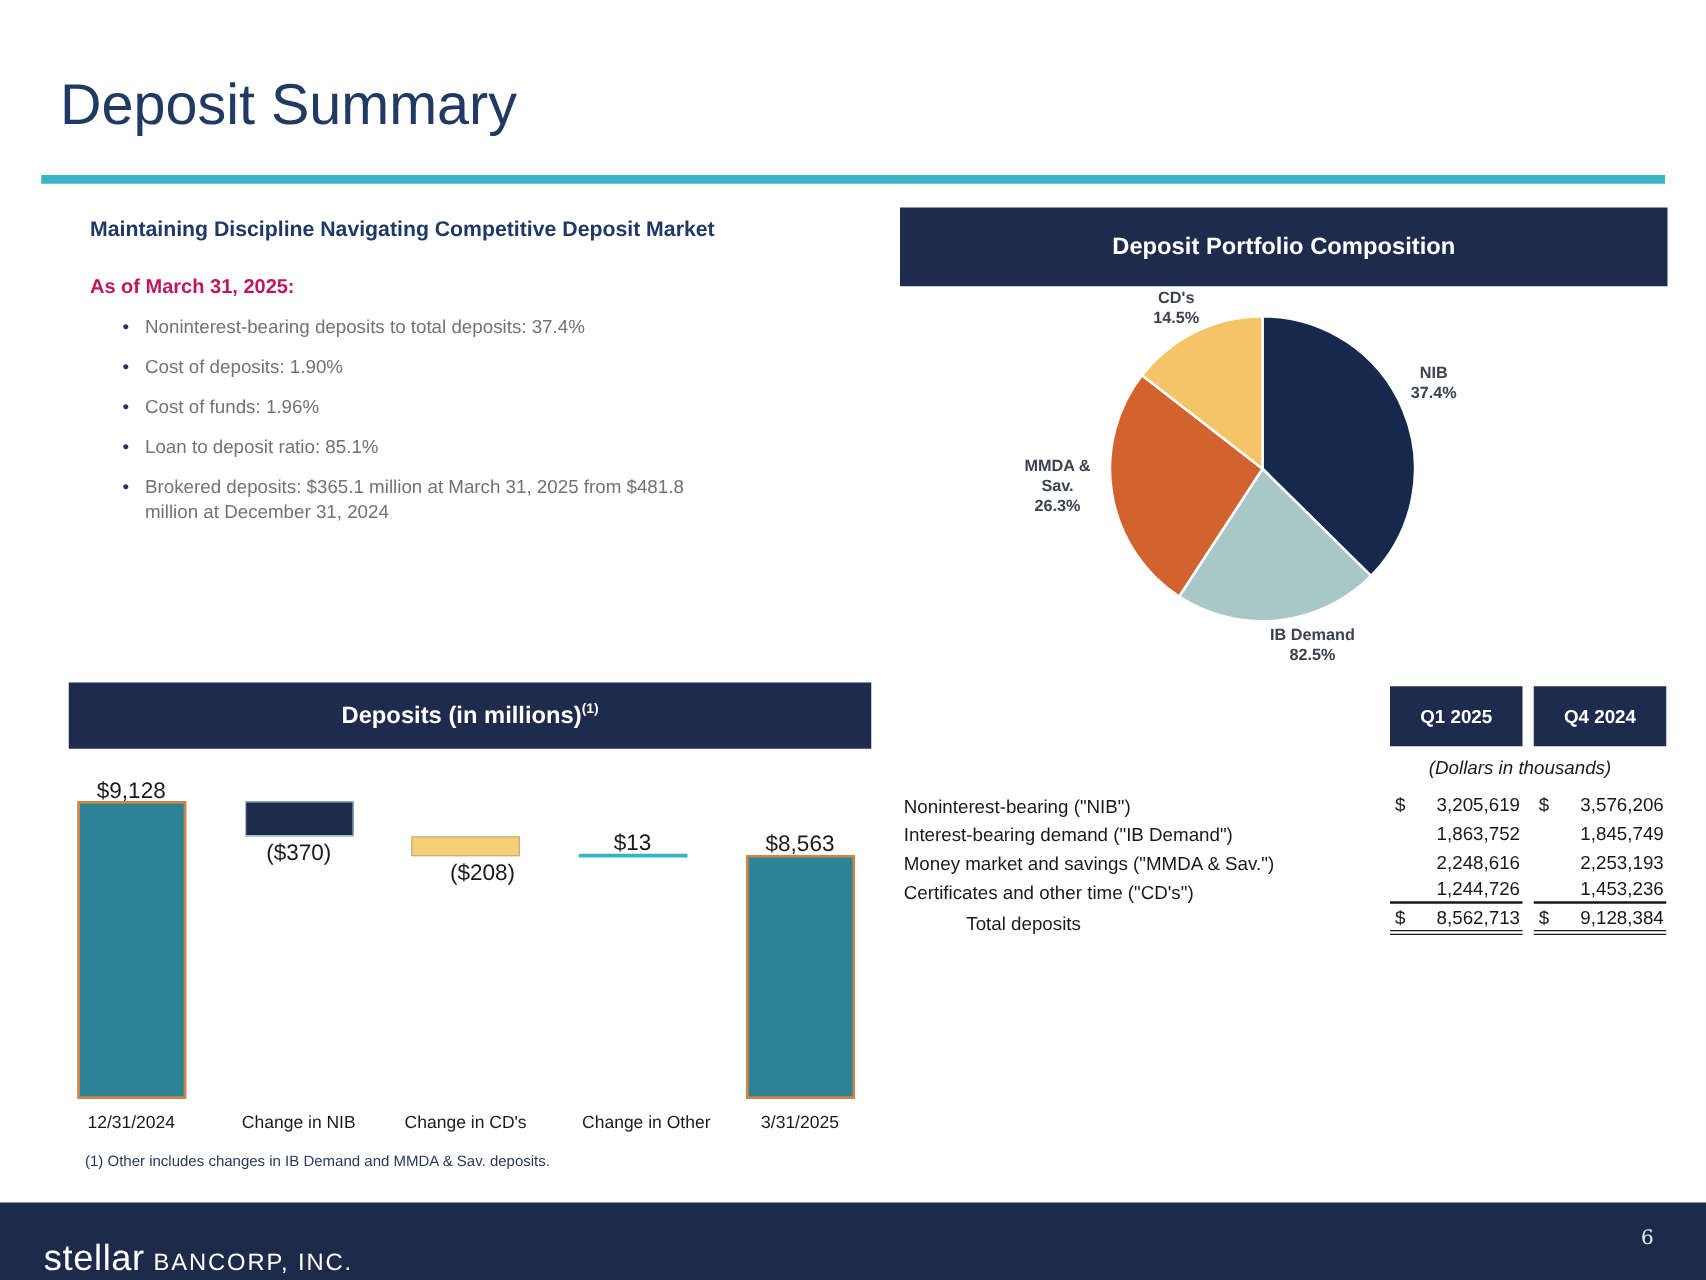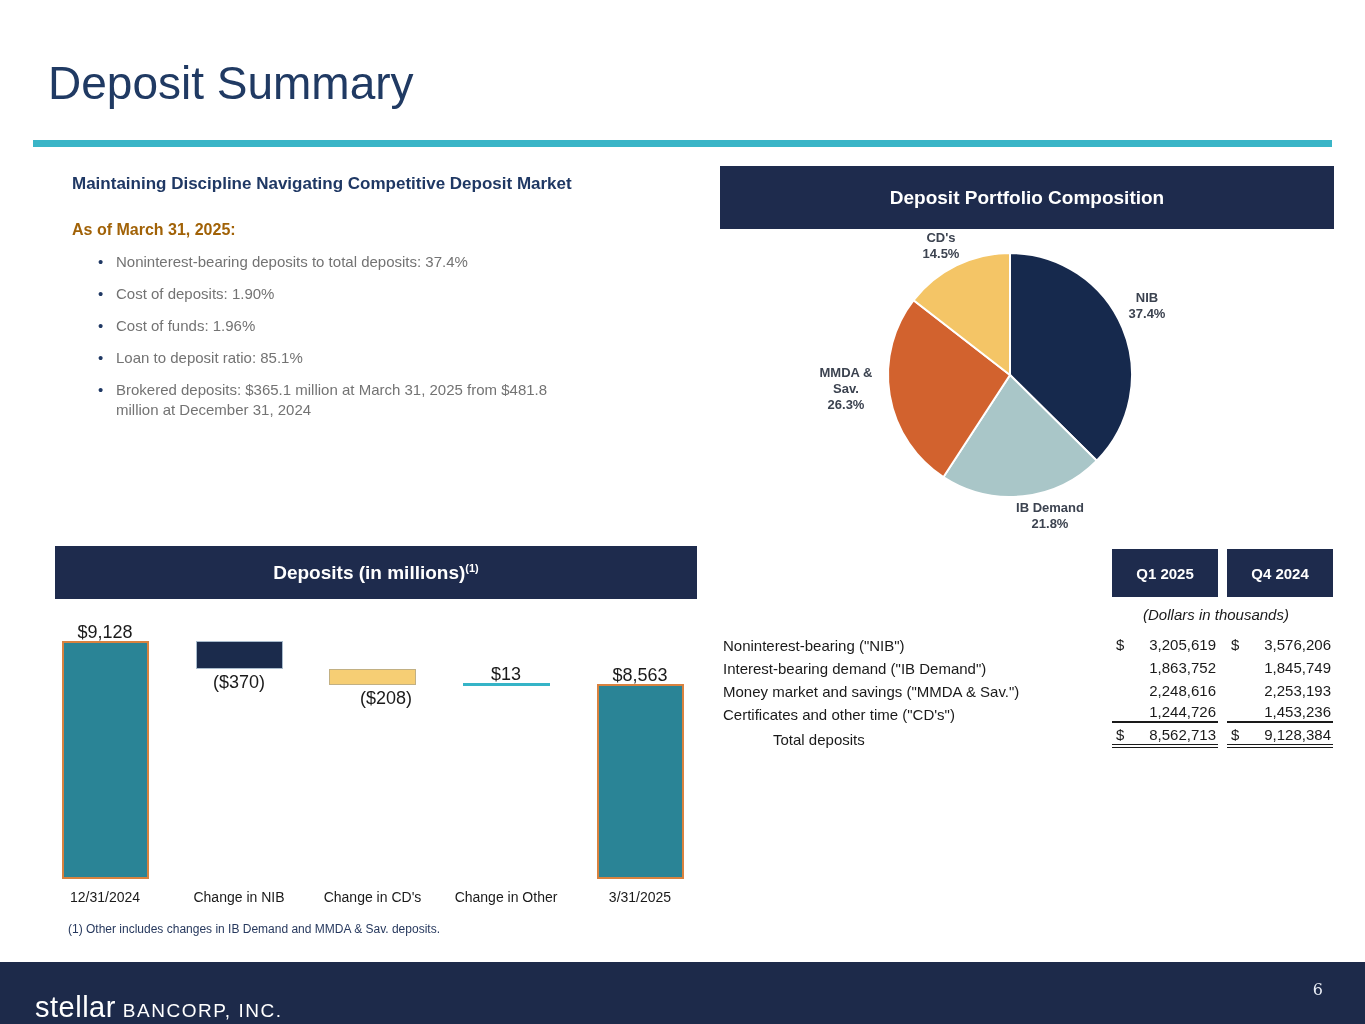--- a/index.html
+++ b/index.html
@@ -16,21 +16,21 @@
     background: #3ab5c7;
   }
 
   
   .left-heading {
     position: absolute; left: 72px; top: 174px;
     font-size: 17px; font-weight: 700; color: #1f3864;
   }
   .left-subheading {
     position: absolute; left: 72px; top: 221px;
-    font-size: 16px; font-weight: 700; color: #a16207;
+    font-size: 16px; font-weight: 700; color: #be185d;
   }
   .bullets {
     position: absolute; left: 96px; top: 252px; width: 500px;
     list-style: none;
   }
   .bullets li {
     position: relative; padding-left: 20px; margin-bottom: 12px;
     font-size: 15px; line-height: 20px; color: #737373;
   }
   .bullets li::before {
@@ -133,21 +133,21 @@
       <path d="M 150 150 L 83.33988969841919 252.1784208851413 A 122 122 0 0 1 53.601088490165736 75.2253394543369 Z" fill="#d2622e" stroke="#ffffff" stroke-width="2"></path>
       <path d="M 150 150 L 53.601088490165736 75.2253394543369 A 122 122 0 0 1 149.99999999999997 28 Z" fill="#f4c566" stroke="#ffffff" stroke-width="2"></path>
     </svg>
   <div id="pie-labels">
       <div class="pie-label" style="left: 1147px; top: 306px;">
         <div>NIB</div>
         <div>37.4%</div>
       </div>
       <div class="pie-label" style="left: 1050px; top: 516px;">
         <div>IB Demand</div>
-        <div>21.8%</div>
+        <div>82.5%</div>
       </div>
       <div class="pie-label" style="left: 846px; top: 389px;">
         <div>MMDA &amp;</div>
         <div>Sav.</div>
         <div>26.3%</div>
       </div>
       <div class="pie-label" style="left: 941px; top: 246px;">
         <div>CD's</div>
         <div>14.5%</div>
       </div>
@@ -161,21 +161,21 @@
       <div class="wf-label" style="left: 50px; top: 21.72px;">$9,128</div>
       <div class="wf-cat" style="left: 50px;">12/31/2024</div>
       <div class="wf-bar" style="left: 140.5px; top: 40.72px; width: 87px; height: 28.1853px; background: rgb(27, 43, 76); border: 1px solid rgb(169, 188, 205);"></div>
       <div class="wf-label" style="left: 184px; top: 71.9053px;">($370)</div>
       <div class="wf-cat" style="left: 184px;">Change in NIB</div>
       <div class="wf-bar" style="left: 274px; top: 68.9053px; width: 87px; height: 15.8447px; background: rgb(246, 206, 116); border: 1px solid rgb(194, 176, 131);"></div>
       <div class="wf-label" style="left: 331px; top: 87.75px;">($208)</div>
       <div class="wf-cat" style="left: 317.5px;">Change in CD's</div>
       <div class="wf-bar" style="left: 407.5px; top: 82.7597px; width: 87px; height: 3px; background: rgb(53, 180, 199);"></div>
       <div class="wf-label" style="left: 451px; top: 63.7597px;">$13</div>
-      <div class="wf-cat" style="left: 451px;">Change in Other</div>
+      <div class="wf-cat" style="left: 462px;">Change in Other</div>
       <div class="wf-bar" style="left: 541.5px; top: 83.7597px; width: 87px; height: 195.24px; background: rgb(42, 132, 150); border: 2px solid rgb(217, 130, 63);"></div>
       <div class="wf-label" style="left: 585px; top: 64.7597px;">$8,563</div>
       <div class="wf-cat" style="left: 585px;">3/31/2025</div>
     </div>
   <div class="footnote">(1) Other includes changes in IB Demand and MMDA &amp; Sav. deposits.</div>
 
   <div class="panel-header ph-q1">Q1 2025</div>
   <div class="panel-header ph-q4">Q4 2024</div>
   <div class="units-note">(Dollars in thousands)</div>
   <div id="dep-table">

